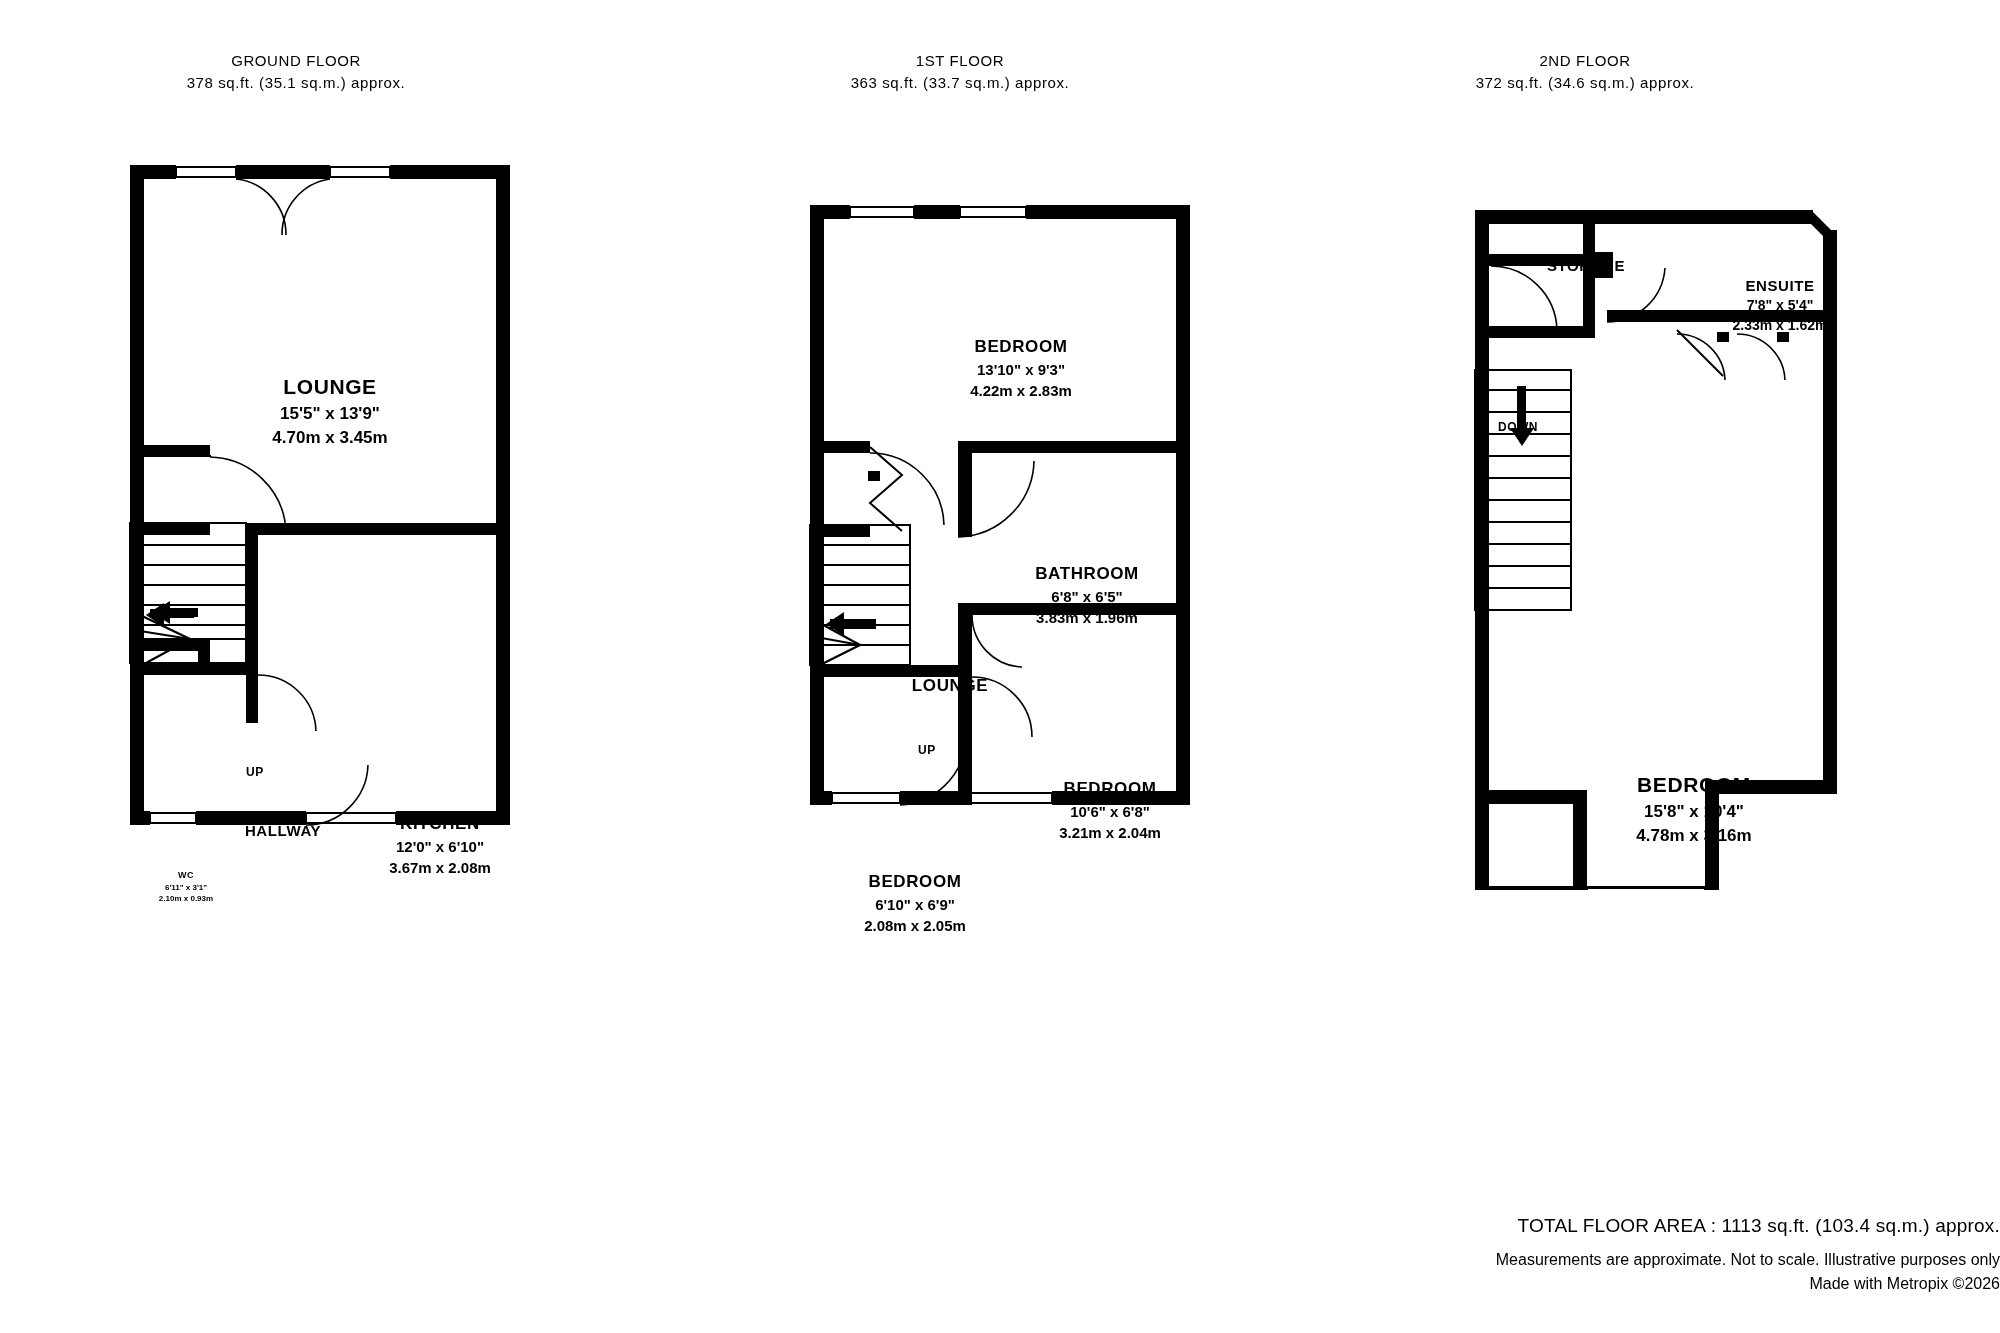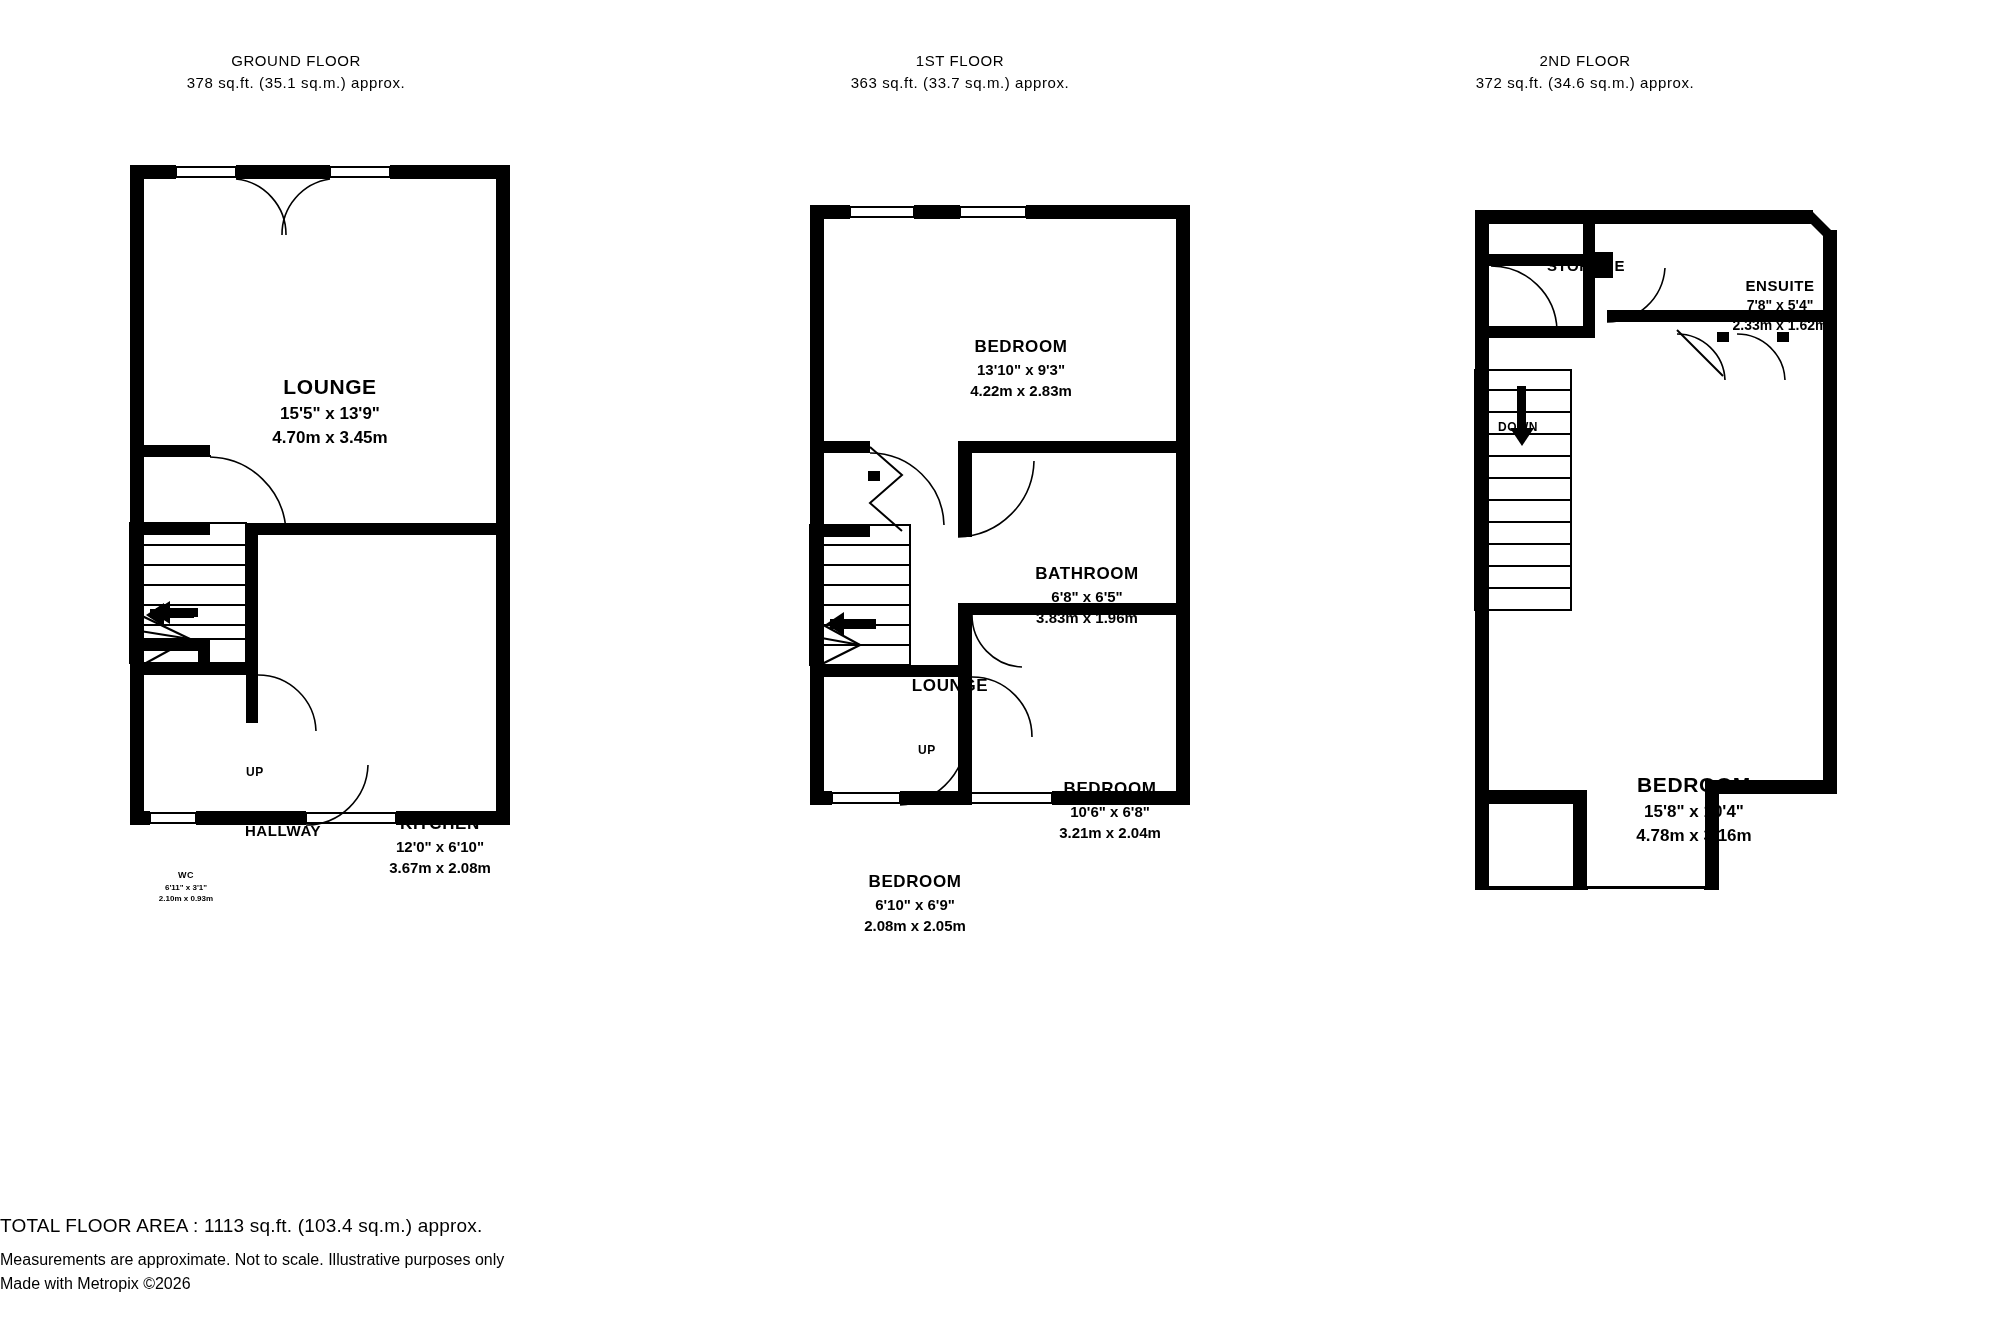--- a/index.html
+++ b/index.html
@@ -73,21 +73,21 @@
     letter-spacing: 0.5px;
     white-space: nowrap;
   }
 
   
   .footer {
     position: absolute;
     left: 0;
     top: 1215px;
     width: 2000px;
-    text-align: left;
+    text-align: right;
   }
   .footer .total {
     font-size: 19px;
     letter-spacing: 0.2px;
     margin-bottom: 11px;
   }
   .footer .disclaimer {
     font-size: 16px;
     line-height: 1.5;
   }

